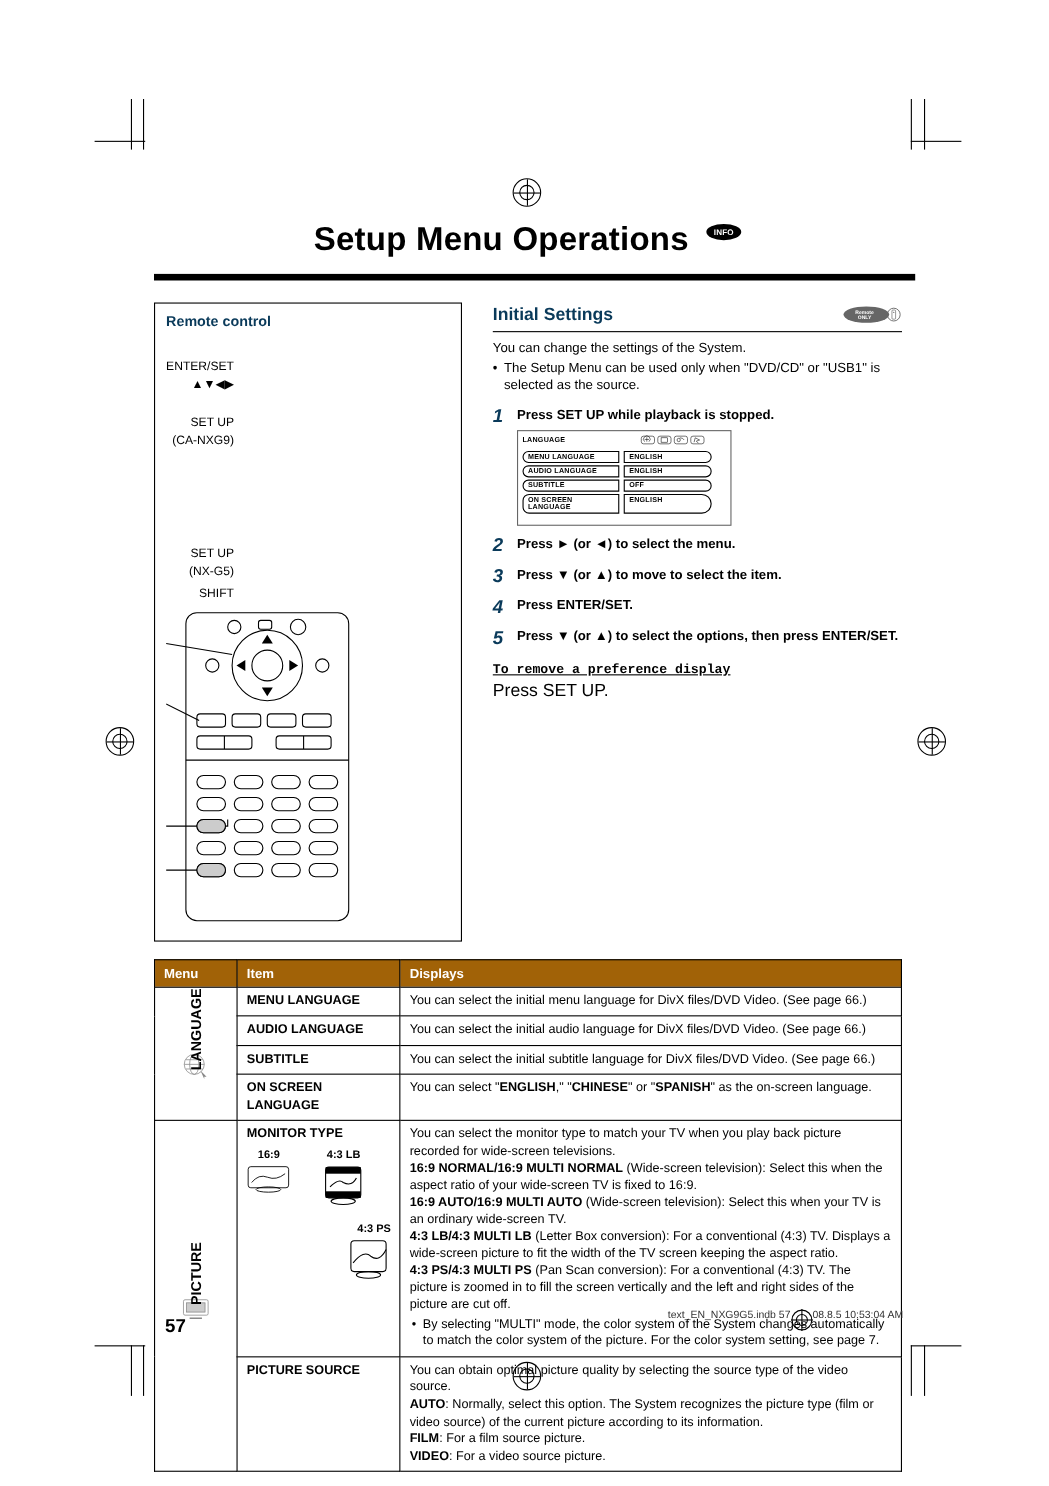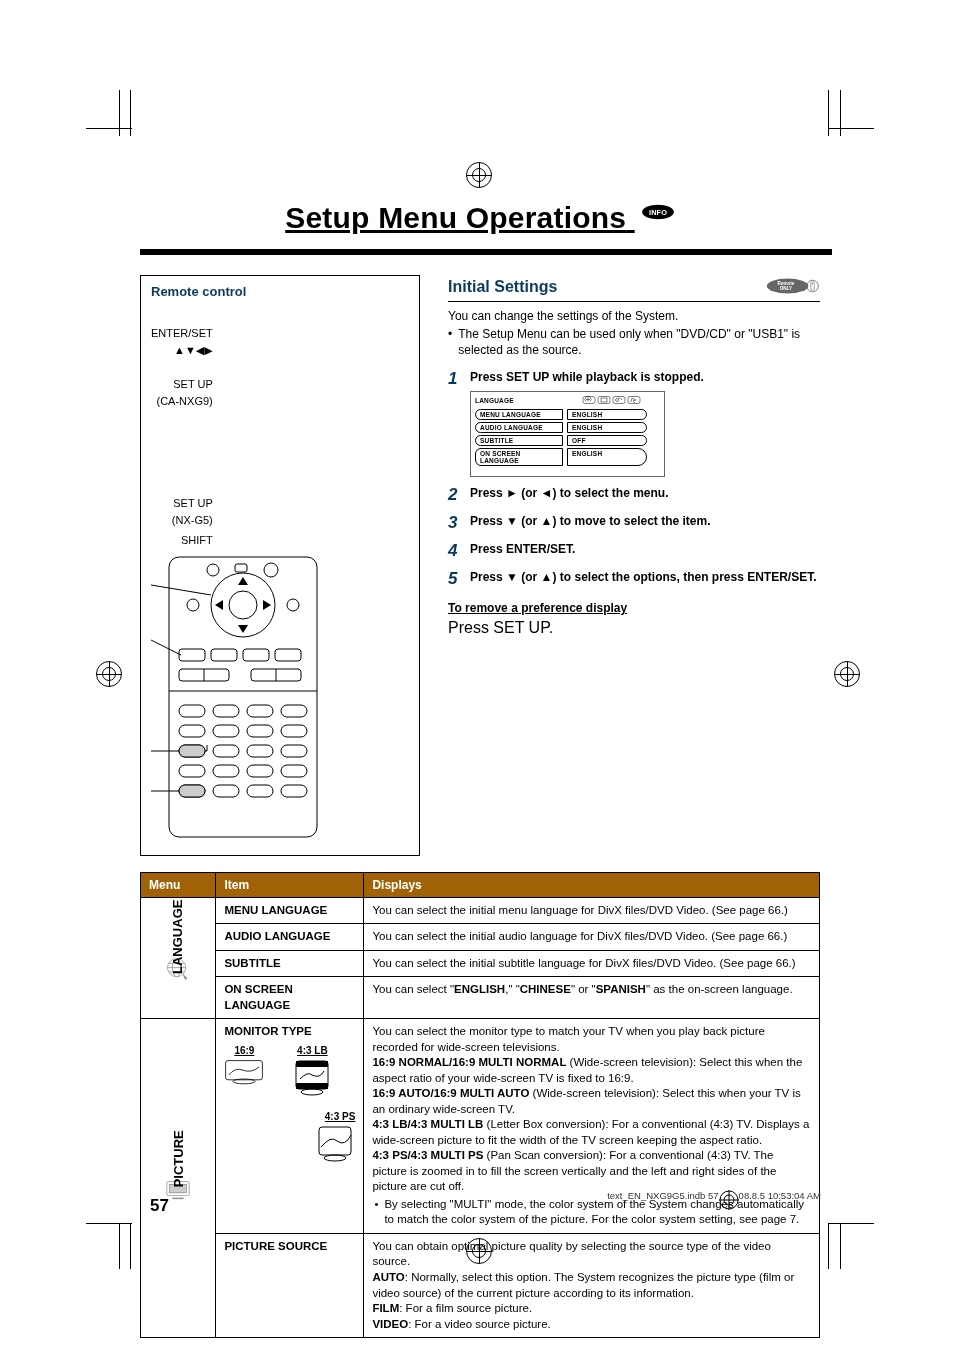--- a/index.html
+++ b/index.html
@@ -4,21 +4,21 @@
 <style>
   * { box-sizing: border-box; margin: 0; padding: 0; }
   body { font-family: Arial, Helvetica, sans-serif; background: #fff; color: #000; font-size: 12px; position: relative; width: 954px; height: 1351px; }
   .crop-mark { position: absolute; background: #000; }
   .target { position: absolute; width: 26px; height: 26px; border: 1px solid #000; border-radius: 50%; display: flex; align-items: center; justify-content: center; }
   .target::before, .target::after { content: ""; position: absolute; background: #000; }
   .target::before { width: 100%; height: 1px; }
   .target::after { width: 1px; height: 100%; }
   .target .inner { width: 14px; height: 14px; border: 1px solid #000; border-radius: 50%; }
   .page { position: absolute; left: 140px; top: 195px; width: 680px; }
-  .main-title { font-family: "Arial Black", Arial, sans-serif; font-size: 30px; font-weight: 900; text-align: center; margin-bottom: 14px; letter-spacing: 0.2px; text-decoration: underline; }
+  .main-title { font-family: "Arial Black", Arial, sans-serif; font-size: 30px; font-weight: 900; text-align: center; margin-bottom: 14px; letter-spacing: 0.2px; }
   .black-bar { height: 6px; background: #000; margin-bottom: 20px; position: relative; }
   .black-bar::after { content: ""; position: absolute; right: -12px; top: 0; width: 12px; height: 6px; background: #000; }
   .info-oval { display: inline-block; vertical-align: 6px; margin-left: 6px; }
   .info-oval svg { width: 34px; height: 20px; }
 
   .two-col { display: flex; gap: 28px; margin-bottom: 16px; }
   .left-col { width: 280px; }
   .right-col { width: 372px; }
 
   .remote-box { border: 1px solid #000; padding: 8px 10px 12px; }
@@ -41,35 +41,35 @@
   .step-num { font-family: "Arial Black", Arial; font-size: 17px; font-style: italic; font-weight: 900; color: #0a3a5a; min-width: 14px; }
   .step-text { font-size: 12px; font-weight: bold; line-height: 1.35; }
 
   .osd-box { margin-top: 6px; width: 195px; border: 1px solid #666; padding: 3px 4px 10px; font-size: 6.5px; font-weight: bold; letter-spacing: 0.2px; }
   .osd-title { display:flex; justify-content: space-between; align-items: center; margin-bottom: 3px;}
   .osd-icons svg { height: 10px; }
   .osd-row { display: flex; gap: 4px; margin-top: 2px; }
   .osd-cell-l { border: 1px solid #000; border-radius: 6px 0 0 6px; padding: 1px 4px; width: 88px; }
   .osd-cell-r { border: 1px solid #000; border-radius: 0 10px 10px 0; padding: 1px 4px; width: 80px; }
 
-  .sub-heading { font-weight: 900; font-family: Liberation Sans, sans-serif; font-size: 12px; text-decoration: underline; margin-top: 12px; }
+  .sub-heading { font-weight: 900; font-family: Liberation Mono, monospace; font-size: 12px; text-decoration: underline; margin-top: 12px; }
   .small-text { font-size: 16px; margin-top: 4px; }
 
   
   .spec-table { width: 100%; border-collapse: collapse; margin-top: 10px; font-size: 11.5px; line-height: 1.35; }
   .spec-table th { background: #a16207; color: #fff; text-align: left; padding: 4px 8px; font-weight: bold; font-size: 12px; border: 1px solid #000; }
   .spec-table td { border: 1px solid #000; padding: 5px 8px; vertical-align: top; }
   .spec-table .leftcell { width: 40px; vertical-align: middle; text-align: center; position: relative; padding:0; }
   .rotated { transform: rotate(-90deg); font-family: "Arial Black", Arial; font-weight: 900; font-size: 13px; white-space: nowrap; display: inline-block; }
   .globe-icon { margin-top: 10px; }
   .spec-table .itemcell { width: 148px; font-family: "Arial Black", Arial; font-weight: 900; font-size: 11.5px; }
   .tv-row { display: flex; gap: 28px; margin-top: 4px; }
   .tv-col { text-align: center; }
   .tv-col svg { width: 40px; }
-  .tv-label { font-size: 10px; font-weight: bold; text-decoration: underline; margin-bottom: 2px; }
+  .tv-label { font-size: 10px; font-weight: bold; margin-bottom: 2px; }
   .tv-single { text-align: right; margin-top: 6px; }
   .tv-single .tv-label { display: block; }
   .tv-single svg { width: 40px; }
 
   .contents-bold { font-weight: bold; }
   .sub-bullet { display: flex; gap: 6px; margin-top: 2px; margin-left: 2px;}
 
   .page-num { position: absolute; left: 150px; top: 1196px; font-family: "Arial Black", Arial; font-weight: 900; font-size: 17px; }
   .footer { position: absolute; left: 161px; top: 1190px; font-size: 9.5px; width: 660px; display: flex; justify-content: flex-end; color: #333; }
   .footer .print-target { display:inline-block; vertical-align: middle;}

